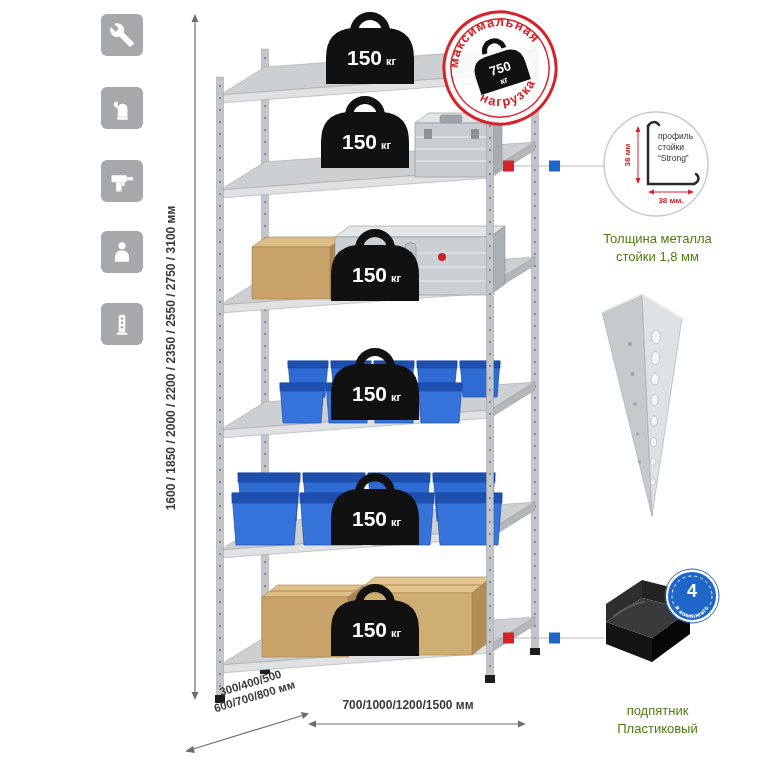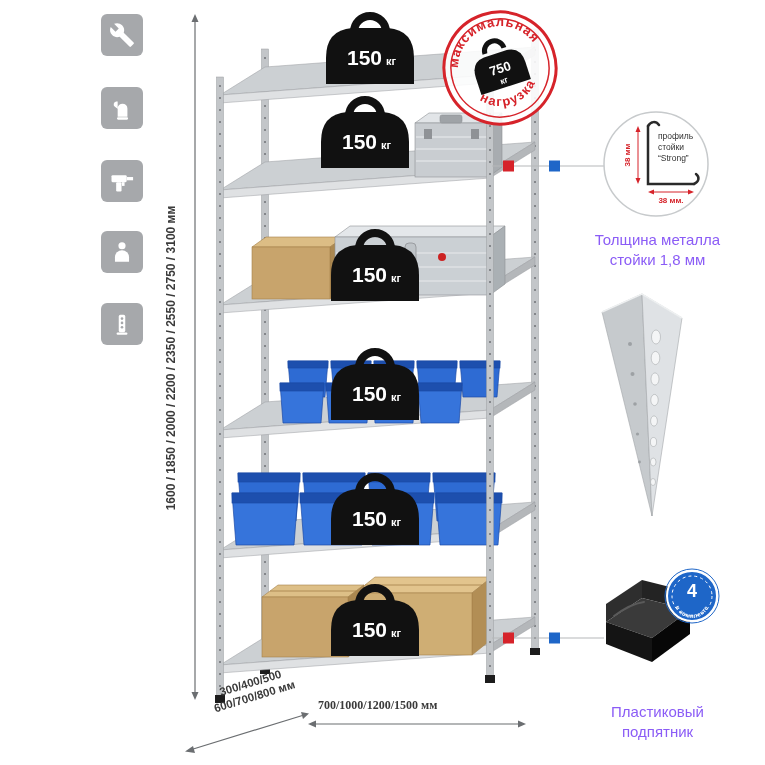--- a/index.html
+++ b/index.html
@@ -2,21 +2,21 @@
 <html><head>
 <meta charset="utf-8">
 <style>
   html,body{margin:0;padding:0;background:#ffffff;}
   #canvas{position:relative;width:765px;height:765px;background:#ffffff;overflow:hidden;
           font-family:"Liberation Sans","DejaVu Sans",sans-serif;color:#3a3a3a;}
   .abs{position:absolute;}
   .icon-tile{position:absolute;left:101px;width:42px;height:42px;background:#a6a8ab;border-radius:6px;
              display:flex;align-items:center;justify-content:center;}
   .dim-text{font-weight:bold;font-size:12px;color:#3a3a3a;white-space:nowrap;}
-  .cap{font-size:15px;color:#8b5cf6;text-align:center;line-height:1.35;}
+  .cap{font-size:13px;color:#4d7c0f;text-align:center;line-height:1.35;}
   svg text{font-family:"Liberation Sans","DejaVu Sans",sans-serif;}
 </style>
 </head>
 <body>
 
 <div id="canvas">
 
   <div class="icon-tile" style="top:14px;">
     <svg width="26" height="26" viewBox="0 0 24 24">
       <path fill="#ffffff" d="M22.7 19l-9.1-9.1c.9-2.3.4-5-1.5-6.9-2-2-5-2.4-7.4-1.3L9 6 6 9 1.6 4.7C.4 7.1.9 10.1 2.9 12.1c1.9 1.9 4.6 2.4 6.9 1.5l9.1 9.1c.4.4 1 .4 1.4 0l2.3-2.3c.5-.4.5-1.1.1-1.4z"></path>
@@ -342,34 +342,34 @@
     <circle cx="28" cy="28" r="25" fill="#1e66c8" stroke="#ffffff" stroke-width="2"></circle>
     <circle cx="28" cy="28" r="20" fill="none" stroke="#ffffff" stroke-width="1" stroke-dasharray="3 3"></circle>
     <text x="28" y="29" font-size="18" font-weight="bold" fill="#ffffff" text-anchor="middle">4</text>
     <path id="badgeArc" d="M 10,32 A 18,18 0 0 0 46,32" fill="none"></path>
     <text font-size="6" font-weight="bold" fill="#ffffff" letter-spacing="0.5">
       <textPath href="#badgeArc" startOffset="50%" text-anchor="middle">в комплекте</textPath>
     </text>
   </svg>
 
   <div class="abs cap" style="left:585px;top:702px;width:145px;">
+    <div>подпятник</div>
     <div>Пластиковый</div>
-    <div>подпятник</div>
   </div>
 
   <svg class="abs" style="left:182px;top:700px;" width="130" height="58">
     <line x1="8" y1="50" x2="122" y2="15" stroke="#6b6e71" stroke-width="1.2"></line>
     <polygon points="3,51.5 11,46 13,53" fill="#6b6e71"></polygon>
     <polygon points="127,13.5 119,12 121,19" fill="#6b6e71"></polygon>
   </svg>
   <div class="abs dim-text" style="left:190px;top:694px;width:122px;text-align:center;font-size:11.5px;line-height:1.25;transform:rotate(-17deg);transform-origin:left top;">
     <div>300/400/500</div>
     <div>600/700/800 мм</div>
   </div>
 
-  <div class="abs dim-text" style="left:318px;top:698px;width:200px;text-align:left;font-family:Liberation Serif, serif;">700/1000/1200/1500 мм</div>
+  <div class="abs dim-text" style="left:308px;top:698px;width:200px;text-align:center;">700/1000/1200/1500 мм</div>
   <svg class="abs" style="left:308px;top:716px;" width="218" height="16">
     <line x1="6" y1="8" x2="212" y2="8" stroke="#6b6e71" stroke-width="1.2"></line>
     <polygon points="0,8 8,4.5 8,11.5" fill="#6b6e71"></polygon>
     <polygon points="218,8 210,4.5 210,11.5" fill="#6b6e71"></polygon>
   </svg>
 
 </div>
 
 </body></html>

